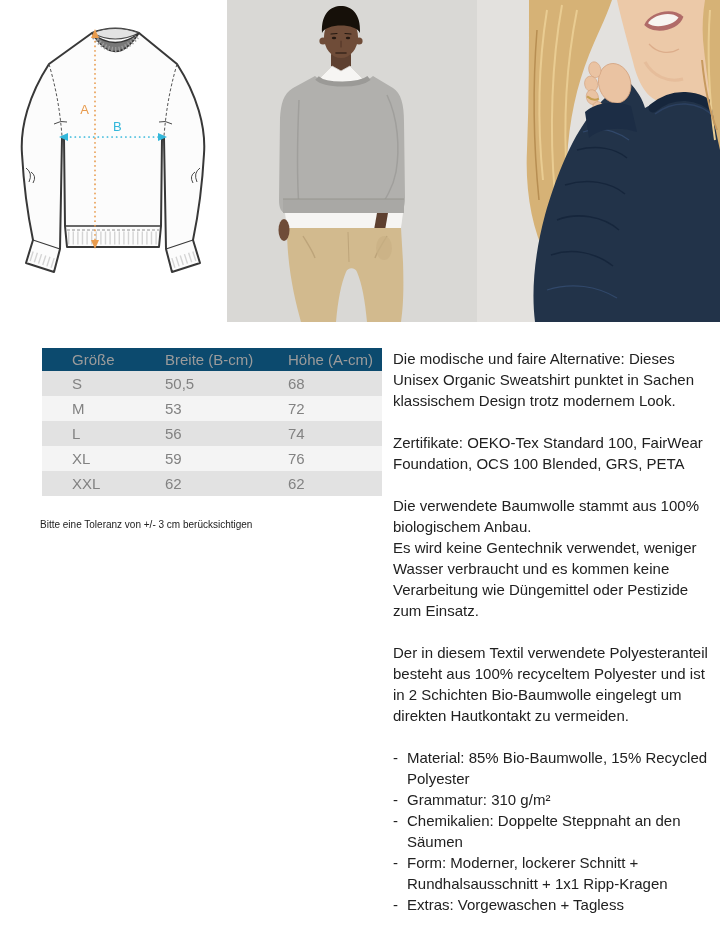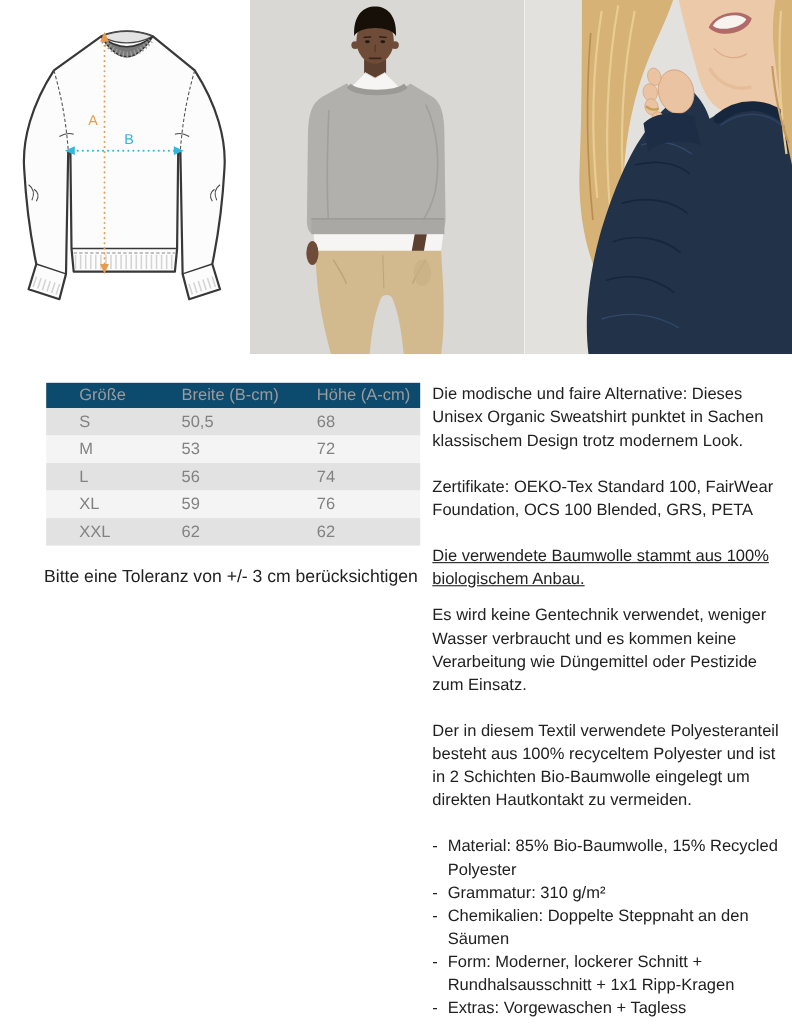--- a/index.html
+++ b/index.html
@@ -16,30 +16,30 @@
   .panel{height:322px;overflow:hidden;flex:0 0 auto;}
   .panel.diagram{width:227px;background:#ffffff;}
   .panel.man{width:250px;}
   .panel.woman{width:243px;}
 
   
   .content{display:flex;align-items:flex-start;padding:26px 0 0 42px;}
   .left-col{width:340px;flex:0 0 340px;}
   .right-col{width:327px;margin-left:11px;font-size:15px;line-height:21px;color:#212121;}
   .right-col p{margin:0 0 21px 0;}
-  .right-col p.tight{margin-bottom:12px;text-decoration:underline;}
+  .right-col p.tight{margin-bottom:0;}
 
   
   .size-table{width:340px;font-size:15px;}
   .trow{display:grid;grid-template-columns:123px 123px 94px;align-items:center;height:25px;color:#828282;}
   .trow.head{height:23px;color:#9B9B9B;background:#0c4a6e;}
   .trow.shade{background:#E2E2E2;}
   .trow.lite{background:#F4F4F4;}
   .trow .c1{padding-left:30px;}
-  .tolerance-note{margin:19px 0 0 -2px;font-size:16px;line-height:20px;color:#212121;}
+  .tolerance-note{margin:19px 0 0 -2px;font-size:10px;line-height:20px;color:#212121;}
 
   
   .bullets{margin:0;}
   .bullet{display:flex;line-height:21px;}
   .bullet .dash{flex:0 0 14px;width:14px;}
   .bullet .btext{flex:1;white-space:pre-wrap;}
 </style>
 </head>
 <body>
 

